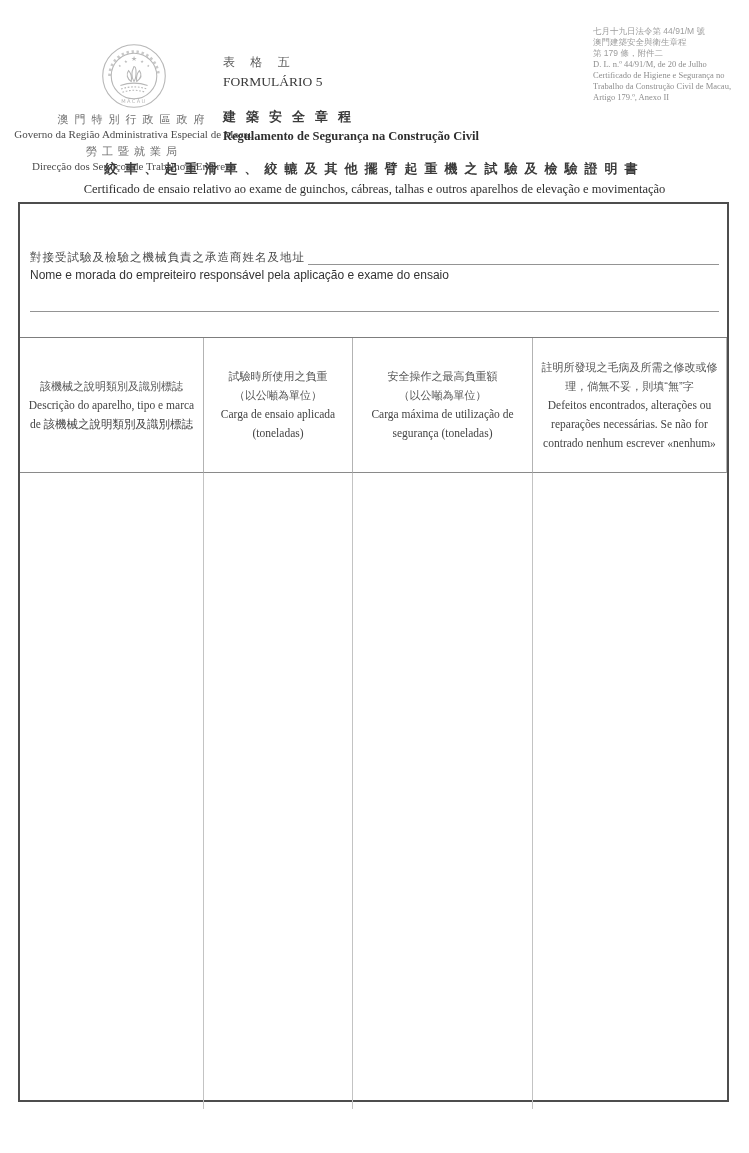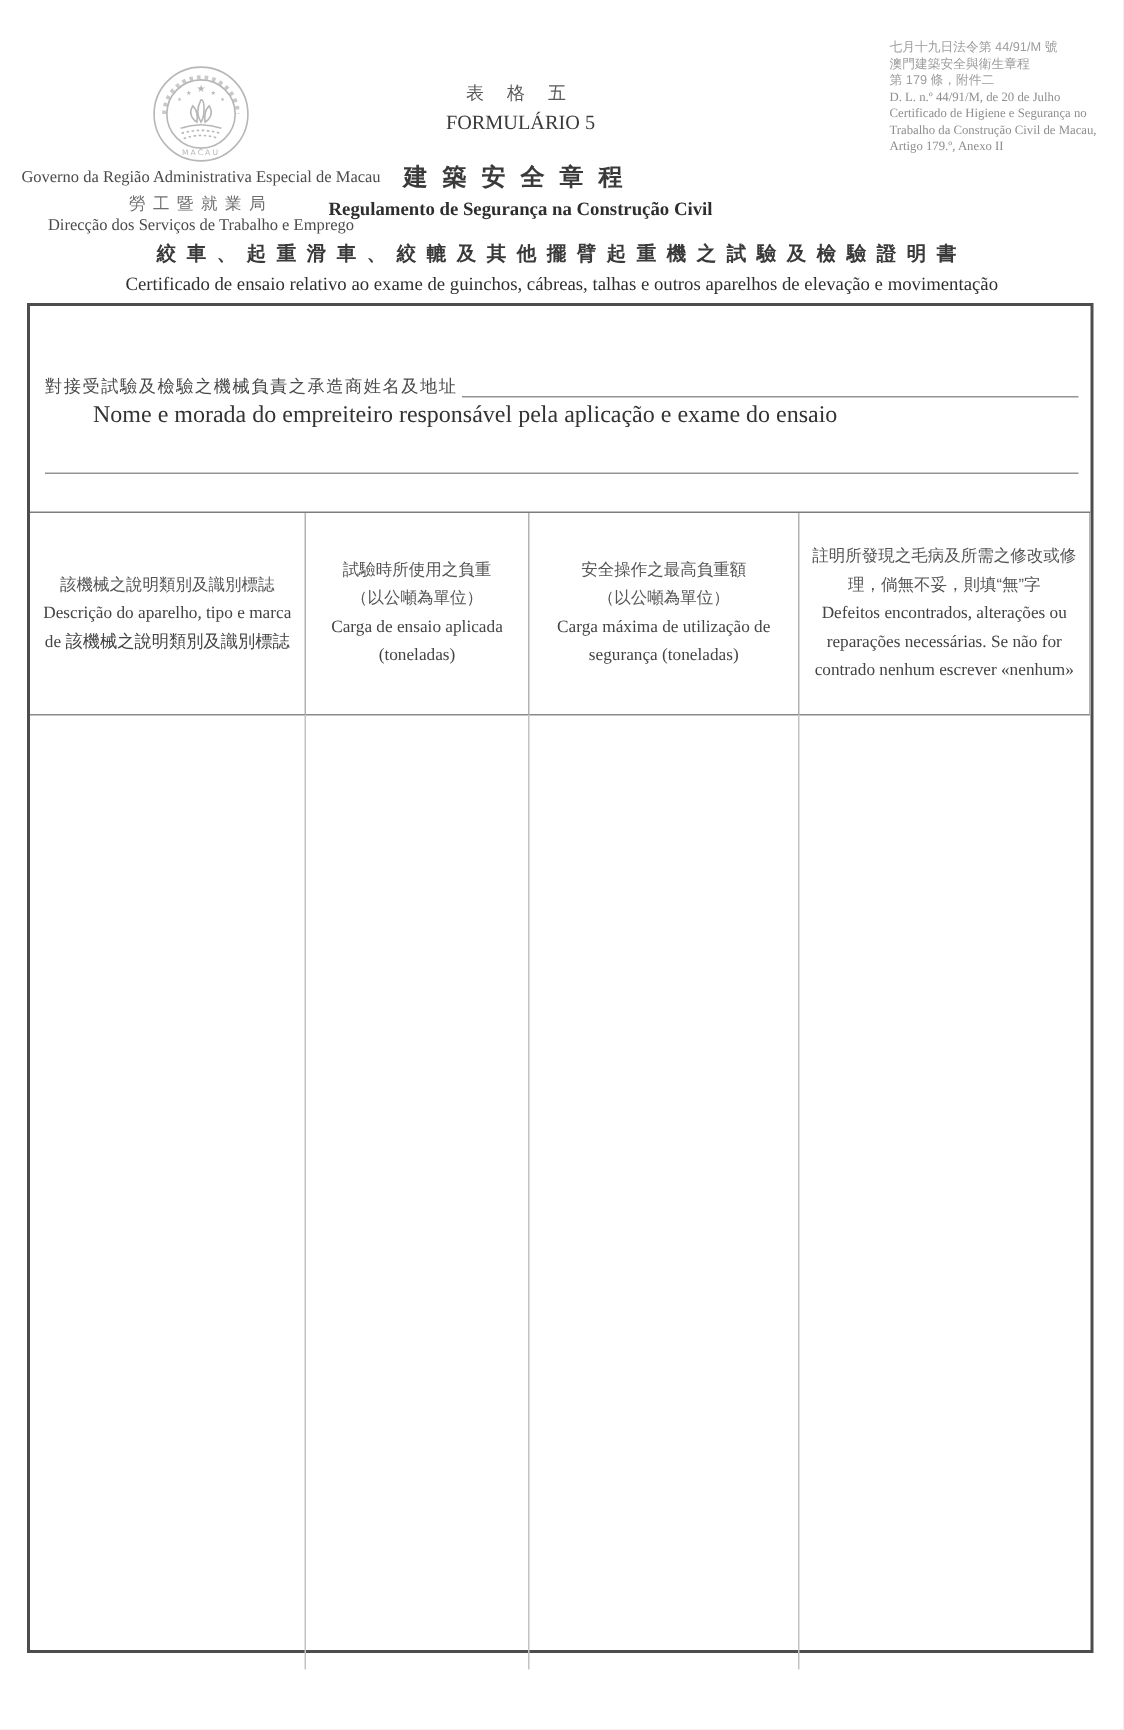--- a/index.html
+++ b/index.html
@@ -12,40 +12,40 @@
     overflow:hidden;
   }
   
   .hdr-left{position:absolute;left:6px;top:42px;width:256px;text-align:center;}
   .emblem{width:78px;height:68px;margin:0 auto 2px auto;display:block;}
   .gov-cn{font-size:11px;letter-spacing:6px;color:#6f6f6f;white-space:nowrap;}
   .gov-pt{font-family:"Liberation Serif",serif;font-size:11px;color:#4c4c4c;margin-top:1px;white-space:nowrap;}
   .dept-cn{font-size:11px;letter-spacing:5px;color:#6f6f6f;margin-top:4px;white-space:nowrap;}
   .dept-pt{font-family:"Liberation Serif",serif;font-size:11px;color:#4c4c4c;margin-top:1px;white-space:nowrap;}
   
-  .hdr-center{position:absolute;left:197px;top:54px;width:300px;text-align:center;}
+  .hdr-center{position:absolute;left:223px;top:54px;width:300px;text-align:left;}
   .formno-cn{font-size:12px;letter-spacing:6px;color:#5a5a5a;}
   .formno-pt{font-family:"Liberation Serif",serif;font-size:13.5px;color:#3a3a3a;margin-top:3px;}
-  .reg-cn{font-size:16px;font-weight:bold;letter-spacing:10px;color:#3a3a3a;margin-top:18px;white-space:nowrap;}
+  .reg-cn{font-size:13px;font-weight:bold;letter-spacing:10px;color:#3a3a3a;margin-top:18px;white-space:nowrap;}
   .reg-pt{font-family:"Liberation Serif",serif;font-size:12.5px;font-weight:bold;color:#2e2e2e;margin-top:3px;white-space:nowrap;}
   
   .hdr-right{position:absolute;right:6px;top:26px;width:150px;text-align:left;
              font-size:8.5px;line-height:11px;color:#9d9d9d;}
   .hdr-right .pt{font-family:"Liberation Serif",serif;color:#8e8e8e;}
   
   .title-block{position:absolute;left:0;top:160px;width:749px;text-align:center;}
   .title-cn{font-size:13px;font-weight:bold;letter-spacing:7px;color:#3a3a3a;white-space:nowrap;}
   .title-pt{font-family:"Liberation Serif",serif;font-size:12.5px;color:#2f2f2f;margin-top:4px;white-space:nowrap;}
   
   .tablebox{position:absolute;left:18px;top:202px;width:711px;height:900px;
             border:2px solid #4d4d4d;box-sizing:border-box;}
   .contract{margin:46px 8px 0 10px;}
   .c-row1{display:flex;align-items:flex-end;font-size:11.5px;color:#4a4a4a;letter-spacing:1px;}
   .c-fill{flex:1;border-bottom:1px solid #949494;height:13px;margin-left:3px;}
-  .c-row2{font-family:Liberation Serif, serif;font-size:16px;color:#333;margin-top:3px;margin-left:32px;}
+  .c-row2{font-family:Liberation Sans, sans-serif;font-size:12px;color:#333;margin-top:3px;}
   .write-line{margin:0 8px 0 10px;height:29px;border-bottom:1px solid #949494;}
   
   .grid{margin-top:25px;display:grid;grid-template-columns:184fr 149fr 180fr 194fr;
         border-top:1.5px solid #7d7d7d;}
   .hcell{border-right:1px solid #b3b3b3;border-bottom:1px solid #8a8a8a;
          height:135px;box-sizing:border-box;display:flex;flex-direction:column;
          align-items:center;justify-content:center;text-align:center;padding:4px 7px;}
   .hcell:last-child,.bcell:last-child{border-right:none;}
   .hc-cn{font-size:11px;line-height:19px;color:#555;}
   .hc-pt{font-family:"Liberation Serif",serif;font-size:11.5px;line-height:19px;color:#444;}
@@ -73,20 +73,21 @@
         <text x="71" y="37" font-size="5" text-anchor="middle">★</text>
       </g>
       <path d="M50,36 C46,44 46,52 50,58 C54,52 54,36 50,36 Z"></path>
       <path d="M42,42 C38,48 40,54 46,58 C47,52 46,46 42,42 Z"></path>
       <path d="M58,42 C62,48 60,54 54,58 C53,52 54,46 58,42 Z"></path>
       <path d="M30,64 Q50,57 70,64"></path>
       <path d="M31,69 Q50,63 69,69" stroke-dasharray="2.5,2.5"></path>
       <path d="M33,74 Q50,68 67,74" stroke-dasharray="2.5,2.5"></path>
       <text x="50" y="90" font-size="7.5" text-anchor="middle" fill="#b7b7b7" stroke="none" letter-spacing="2" font-family="'DejaVu Sans',sans-serif">MACAU</text>
     </svg>
+    <div class="gov-cn">澳門特別行政區政府</div>
     <div class="gov-pt">Governo da Região Administrativa Especial de Macau</div>
     <div class="dept-cn">勞工暨就業局</div>
     <div class="dept-pt">Direcção dos Serviços de Trabalho e Emprego</div>
   </div>
 
   <div class="hdr-center">
     <div class="formno-cn">表 格 五</div>
     <div class="formno-pt">FORMULÁRIO 5</div>
     <div class="reg-cn">建築安全章程</div>
     <div class="reg-pt">Regulamento de Segurança na Construção Civil</div>

